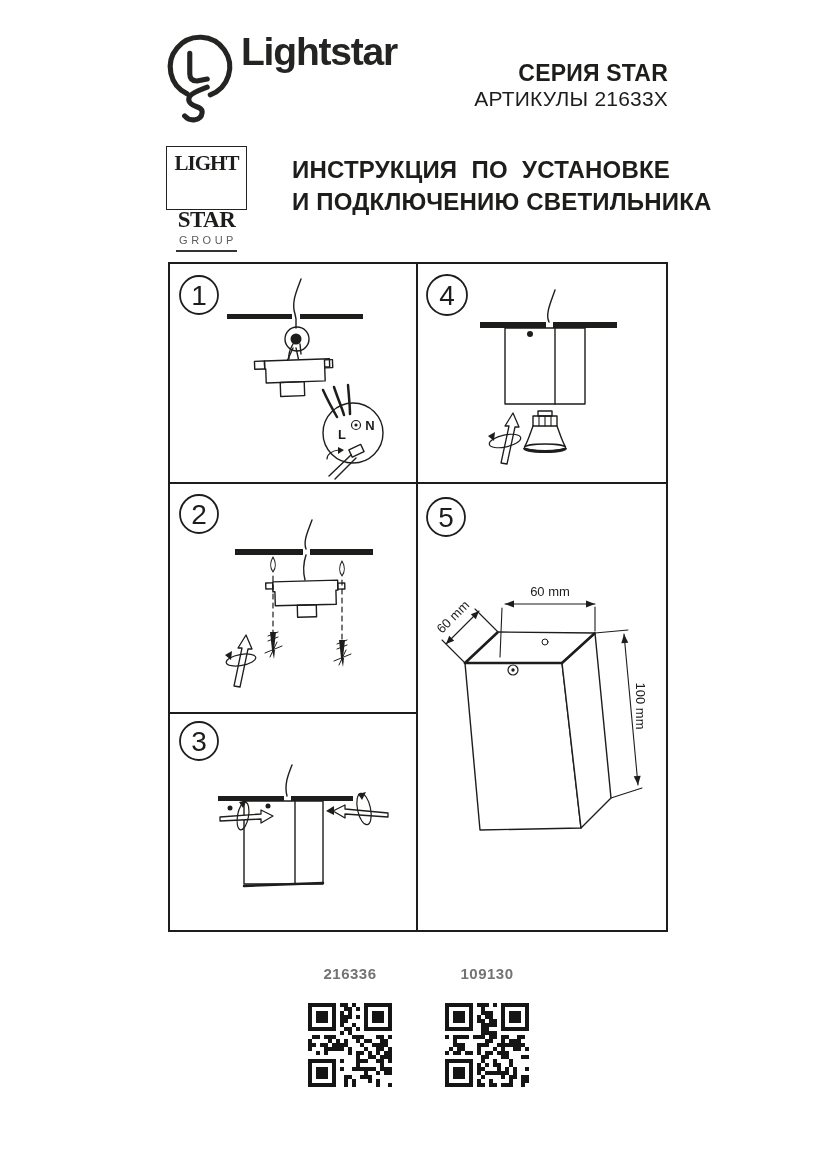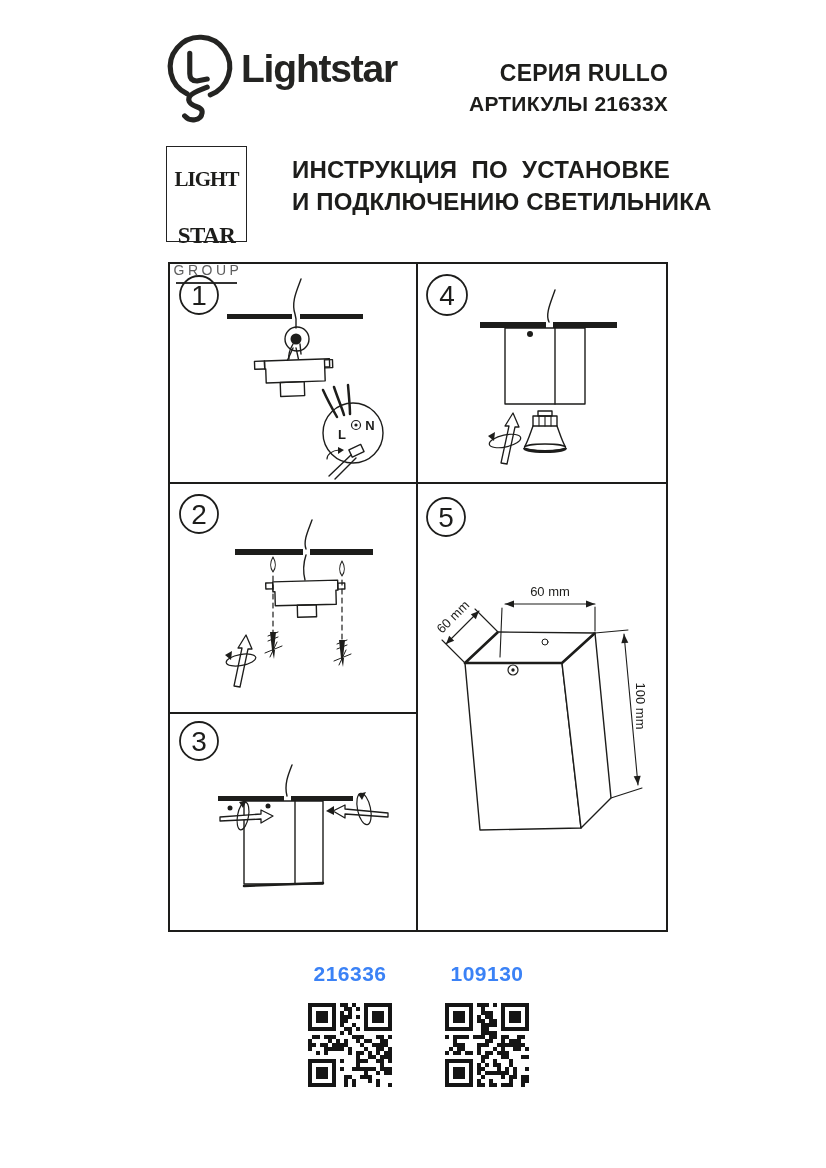--- a/index.html
+++ b/index.html
@@ -2,31 +2,31 @@
 <html><head>
 <meta charset="utf-8">
 <style>
   html,body{margin:0;padding:0;background:#ffffff;}
   .sheet{position:relative;width:826px;height:1168px;background:#fff;overflow:hidden;
          font-family:"Liberation Sans",sans-serif;color:#1d1d1b;}
   .abs{position:absolute;}
 
   
   .brand-logo{left:160px;top:33px;width:78px;height:92px;}
-  .brand-word{left:241px;top:47px;font-size:39px;font-weight:700;letter-spacing:-1.2px;color:#242422;text-align:right;}
+  .brand-word{left:241px;top:30px;font-size:39px;font-weight:700;letter-spacing:-1.2px;color:#242422;text-align:right;}
   .hdr-right{left:400px;top:60px;width:268px;text-align:right;}
   .series{font-size:23px;font-weight:700;letter-spacing:0.2px;}
-  .articles{font-size:21px;font-weight:700;margin-top:5px;letter-spacing:0.2px;}
+  .articles{font-size:21px;font-weight:400;letter-spacing:0.2px;}
 
   
-  .lsg-box{left:166px;top:146px;width:81px;height:96px;border:1.5px solid #222;box-sizing:border-box;
-           display:flex;flex-direction:column;align-items:center;padding-top:23px;}
+  .lsg-box{left:166px;top:146px;width:81px;height:64px;border:1.5px solid #222;box-sizing:border-box;
+           display:flex;flex-direction:column;align-items:center;padding-top:7px;}
   .lsg-light{font-family:"Liberation Serif",serif;font-weight:700;font-size:21px;line-height:0.92;letter-spacing:-1px;}
   .lsg-star{font-family:"Liberation Serif",serif;font-weight:700;font-size:23px;line-height:0.92;letter-spacing:-0.5px;margin-top:36px;}
-  .lsg-group{font-size:14px;letter-spacing:3.5px;color:#5d5d5d;margin-top:16px;padding-left:3px;}
+  .lsg-group{font-size:11px;letter-spacing:3.5px;color:#5d5d5d;margin-top:4px;padding-left:3px;}
   .lsg-flag{margin-top:4px;width:61px;height:7px;border-top:1px solid #333;border-bottom:1px solid #333;
             box-sizing:border-box;}
 
   
   .title-line{left:292px;width:378px;font-size:24px;font-weight:700;white-space:nowrap;
               text-align:justify;text-align-last:justify;letter-spacing:0.2px;}
   .title-1{top:156px;}
   .title-2{top:188px;}
 
   
@@ -45,37 +45,37 @@
   svg .op{fill:#ffffff;stroke:#1d1d1b;stroke-width:1.3;stroke-linejoin:round;}
   svg .fw{fill:#ffffff;}
   svg text{font-family:"Liberation Sans",sans-serif;fill:#1d1d1b;}
   svg .num{font-size:28px;}
   svg .dim{font-size:13px;}
   svg .trm{font-size:13px;font-weight:700;}
 
   
   .product{top:962px;width:100px;text-align:center;}
   .prod-1{left:300px;} .prod-2{left:437px;}
-  .code{font-size:21px;font-weight:700;letter-spacing:0.5px;color:#3b82f6;line-height:24px;}
+  .code{font-size:15px;font-weight:700;letter-spacing:0.5px;color:#737373;line-height:24px;}
   .qr{width:84px;height:84px;margin:17px auto 0;display:block;background:#fff;}
 </style>
 </head>
 <body>
 
 <div class="sheet">
 
   <svg class="abs brand-logo" viewBox="0 0 76 88">
     <path d="M26.5,58.5 A29,29 0 1 1 49,59.5" fill="none" stroke="#242422" stroke-width="5" stroke-linecap="round"></path>
     <path d="M29,19 L29,39 Q29,46 36,46 L46,44" fill="none" stroke="#242422" stroke-width="5" stroke-linecap="round" stroke-linejoin="round"></path>
     <path d="M46,52 C33,57 26,60 28.5,66 C31,72 42,70 41,77 C40,85 29,86 24,80" fill="none" stroke="#242422" stroke-width="5" stroke-linecap="round"></path>
   </svg>
   <div class="abs brand-word">Lightstar</div>
 
   <div class="abs hdr-right">
-    <div class="series">СЕРИЯ RULLO</div>
+    <div class="series">СЕРИЯ STAR</div>
     <div class="articles">АРТИКУЛЫ 21633X</div>
   </div>
 
   <div class="abs lsg-box">
     <div class="lsg-light">LIGHT</div>
     <div class="lsg-star">STAR</div>
     <div class="lsg-group">GROUP</div>
     <div class="lsg-flag" style="background:linear-gradient(to right,#3f9c35 0 33%,#ffffff 33% 67%,#c8242c 67% 100%);"></div>
   </div>
 

